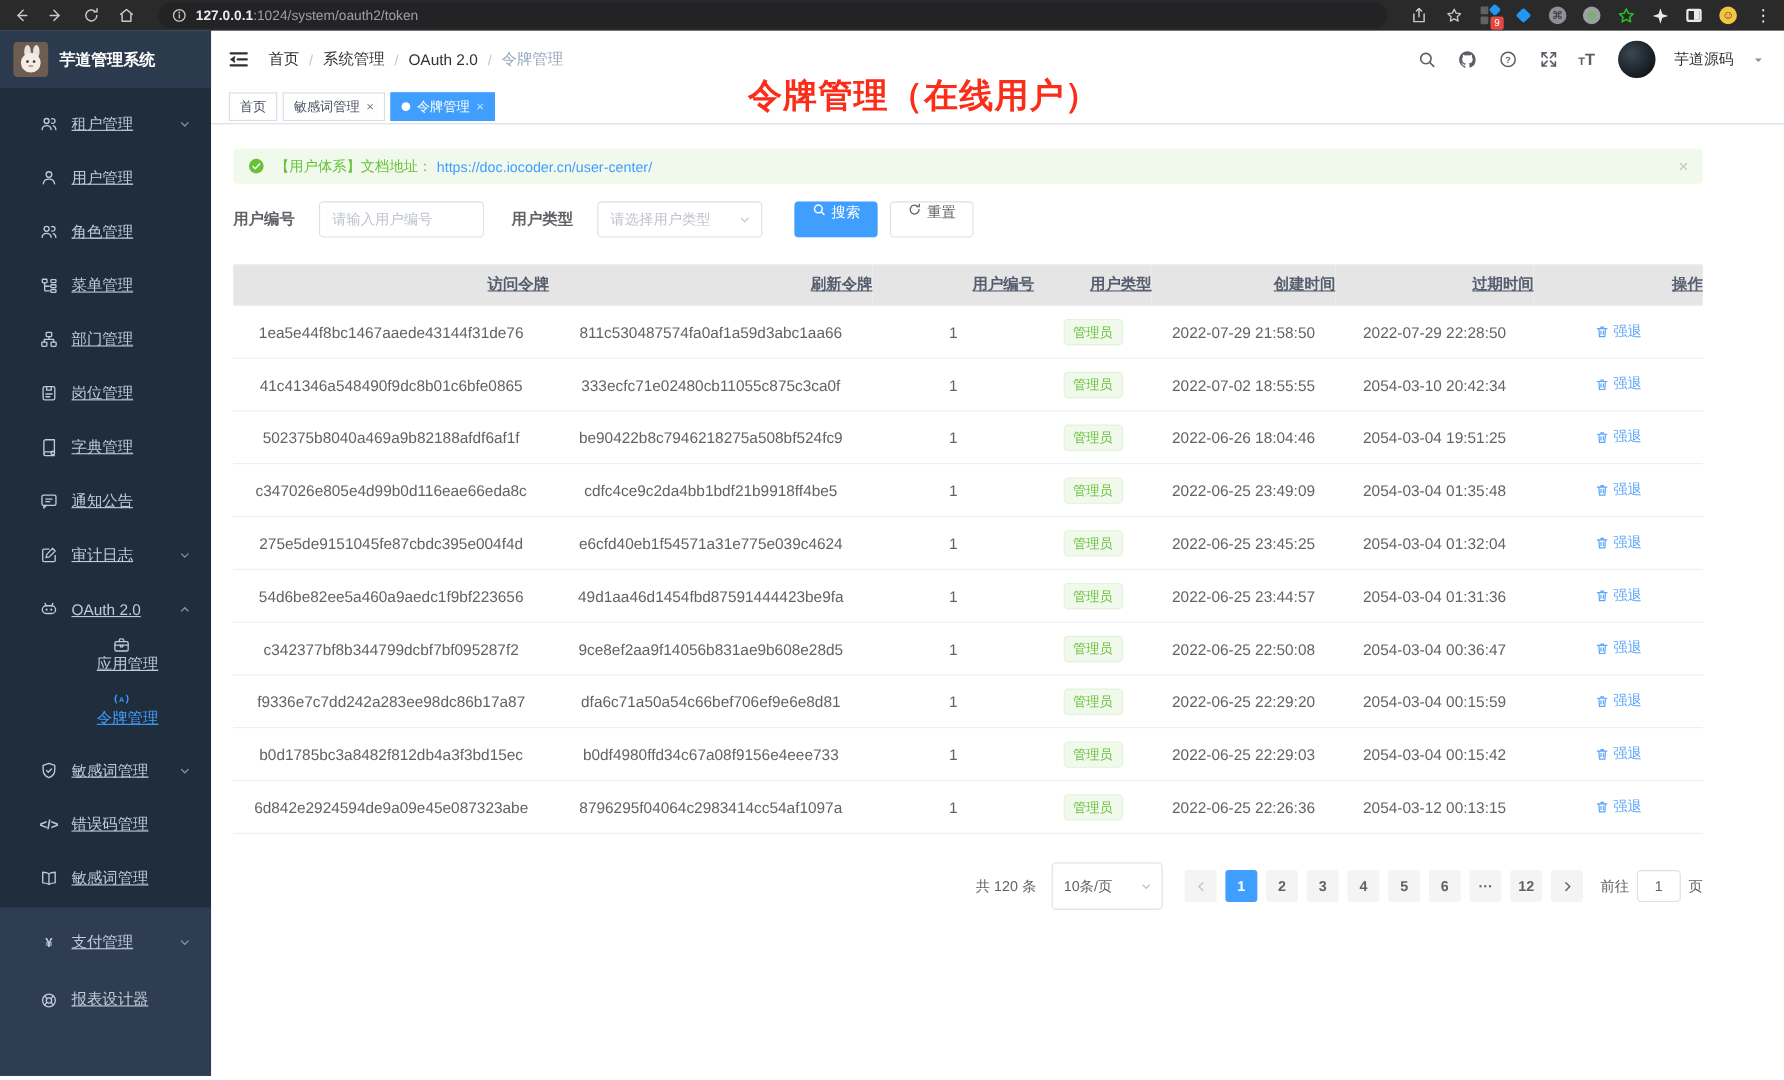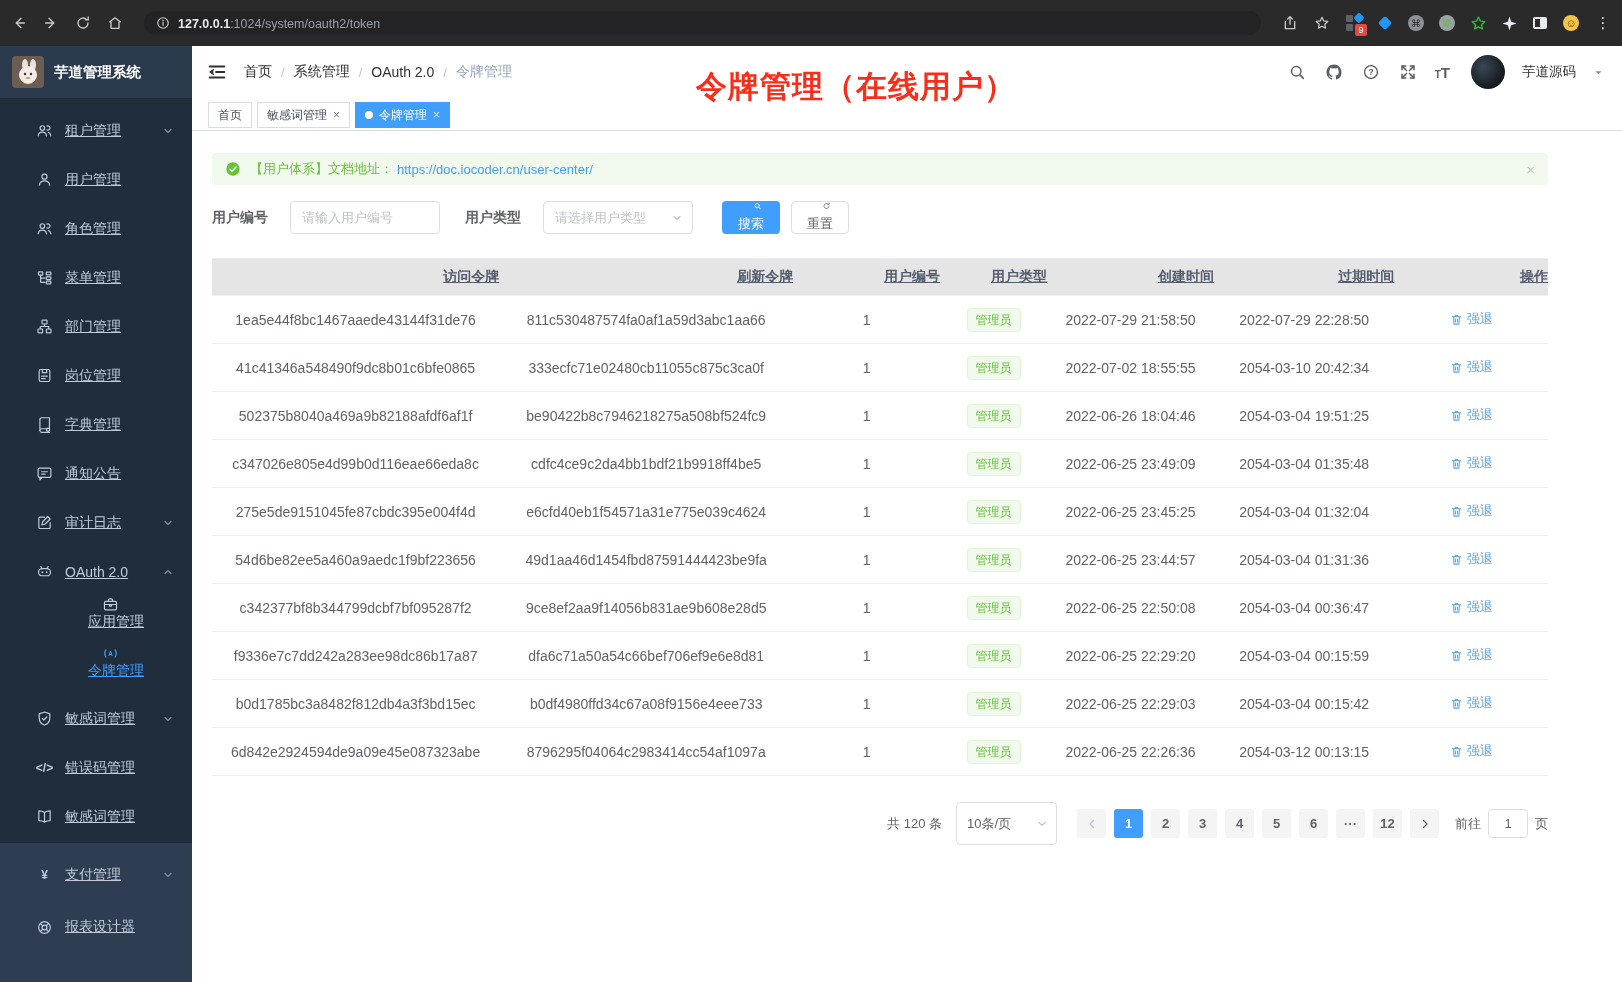--- a/index.html
+++ b/index.html
@@ -1,20 +1,20 @@
 <!DOCTYPE html>
 <html><head>
 <meta charset="utf-8">
 <style>
   * { box-sizing: border-box; margin:0; padding:0; }
   html,body { width:1622px; height:982px; overflow:hidden;
     font-family:"Liberation Sans","DejaVu Sans",sans-serif; background:#fff; position:relative; }
 
   
-  .browser-bar { height:46px; background:#2a2a2b; display:flex; align-items:center; padding:0 10px; gap:14px; color:#cfcfcf; }
+  .browser-bar { height:28px; background:#2a2a2b; display:flex; align-items:center; padding:0 10px; gap:14px; color:#cfcfcf; }
   .bb-icon { width:18px; height:18px; display:inline-flex; align-items:center; justify-content:center; color:#c9c9c9; flex-shrink:0; }
   .bb-icon svg { width:16px; height:16px; }
   .omnibox { flex:1; height:24px; background:#232325; border-radius:12px; display:flex; align-items:center; padding:0 12px; gap:8px; margin:0 6px; min-width:0; }
   .omni-host { color:#e8eaed; font-size:12.5px; font-weight:bold; }
   .omni-rest { color:#9aa0a6; font-size:12.5px; }
   .url-wrap { white-space:nowrap; overflow:hidden; }
   .ext-cluster { display:flex; align-items:center; gap:13px; }
   .ext { position:relative; width:18px; height:18px; display:inline-flex; align-items:center; justify-content:center; }
   .ext-badge { position:absolute; right:-4px; bottom:-4px; background:#e5483f; color:#fff; font-size:9px; min-width:12px; height:12px; border-radius:2px; display:flex; align-items:center; justify-content:center; padding:0 2px; }
   .grid-sq { position:absolute; width:7px; height:7px; background:#5f6368; border-radius:1px; }
@@ -84,21 +84,21 @@
   .alert-close { position:absolute; right:13px; color:#c0c4cc; font-size:15px; cursor:pointer; line-height:1; }
 
   .filters { margin-top:16px; display:flex; align-items:center; }
   .f-label { font-size:14px; font-weight:bold; color:#606266; margin-right:22px; }
   .f-input { width:150px; height:33px; border:1px solid #dcdfe6; border-radius:4px; padding:0 11px; font-size:13px; color:#606266; outline:none; font-family:inherit; }
   .f-input::placeholder { color:#bfc4cc; }
   .f-select { width:150px; height:33px; border:1px solid #dcdfe6; border-radius:4px; padding:0 26px 0 11px; font-size:13px; color:#bfc4cc; display:flex; align-items:center; position:relative; cursor:pointer; background:#fff; }
   .f-select .sel-caret { position:absolute; right:9px; color:#c0c4cc; display:inline-flex; }
   .f-select .sel-caret svg { width:12px; height:12px; }
   .gap1 { width:25px; } .gap2 { width:29px; } .gap3 { width:11px; }
-  .btn { height:33px; border-radius:4px; font-size:13px; display:inline-flex; align-items:flex-end; gap:5px; padding:0 15px; cursor:pointer; border:1px solid transparent; font-family:inherit;flex-direction:column; }
+  .btn { height:33px; border-radius:4px; font-size:13px; display:inline-flex; align-items:flex-start; gap:5px; padding:0 15px; cursor:pointer; border:1px solid transparent; font-family:inherit; }
   .btn svg { width:13px; height:13px; }
   .btn-primary { background:#409eff; color:#fff; }
   .btn-plain { background:#fff; border-color:#dcdfe6; color:#606266; }
 
   
   table { width:100%; border-collapse:collapse; margin-top:24px; table-layout:fixed; }
   thead th { height:37px; font-size:14px; color:#545c6e; font-weight:bold; background:#e5e5e5; border-top:1px solid #ebeef5; border-bottom:1px solid #ebeef5; text-align:right;text-decoration:underline; }
   tbody td { height:48px; font-size:14px; color:#606266; border-bottom:1px solid #ebeef5; text-align:center; white-space:nowrap; overflow:hidden; }
   .badge { display:inline-block; background:#f0f9eb; border:1px solid #e1f3d8; color:#67c23a; font-size:12px; border-radius:4px; padding:2px 8px; line-height:1.5; }
   .kick-link { color:#5aa5f8; font-size:13px; display:inline-flex; align-items:center; gap:4px; cursor:pointer; }
@@ -111,21 +111,21 @@
   .pg-size .sel-caret { position:absolute; right:8px; color:#c0c4cc; display:inline-flex; }
   .pg-size .sel-caret svg { width:12px; height:12px; }
   .pg-btn { min-width:29px; height:29px; background:#f4f4f5; border-radius:3px; margin:0 4px; display:inline-flex; align-items:center; justify-content:center; font-weight:bold; color:#606266; cursor:pointer; padding:0 4px; }
   .pg-btn.active { background:#409eff; color:#fff; }
   .pg-btn.nav svg { width:12px; height:12px; }
   .pg-btn.disabled { color:#c0c4cc; }
   .pg-goto { margin-left:12px; display:flex; align-items:center; gap:7px; }
   .pg-input { width:40px; height:29px; border:1px solid #dcdfe6; border-radius:4px; text-align:center; font-size:13px; color:#606266; outline:none; font-family:inherit; }
 
   
-  .annotation { position:absolute; left:696px; top:66px; font-size:31px; font-weight:bold; z-index:50; letter-spacing:1px; white-space:nowrap; pointer-events:none; }
+  .annotation { position:absolute; left:680px; top:66px; font-size:31px; font-weight:bold; z-index:50; letter-spacing:1px; white-space:nowrap; pointer-events:none; }
 </style>
 </head>
 <body>
 
 <div class="browser-bar">
   <span class="bb-icon">
       <svg viewBox="0 0 24 24" fill="none" stroke="currentColor" stroke-width="2" stroke-linecap="round" stroke-linejoin="round">
         <path d="M15 5l-7 7 7 7"></path>
         <path d="M8 12h12"></path>
       </svg>

